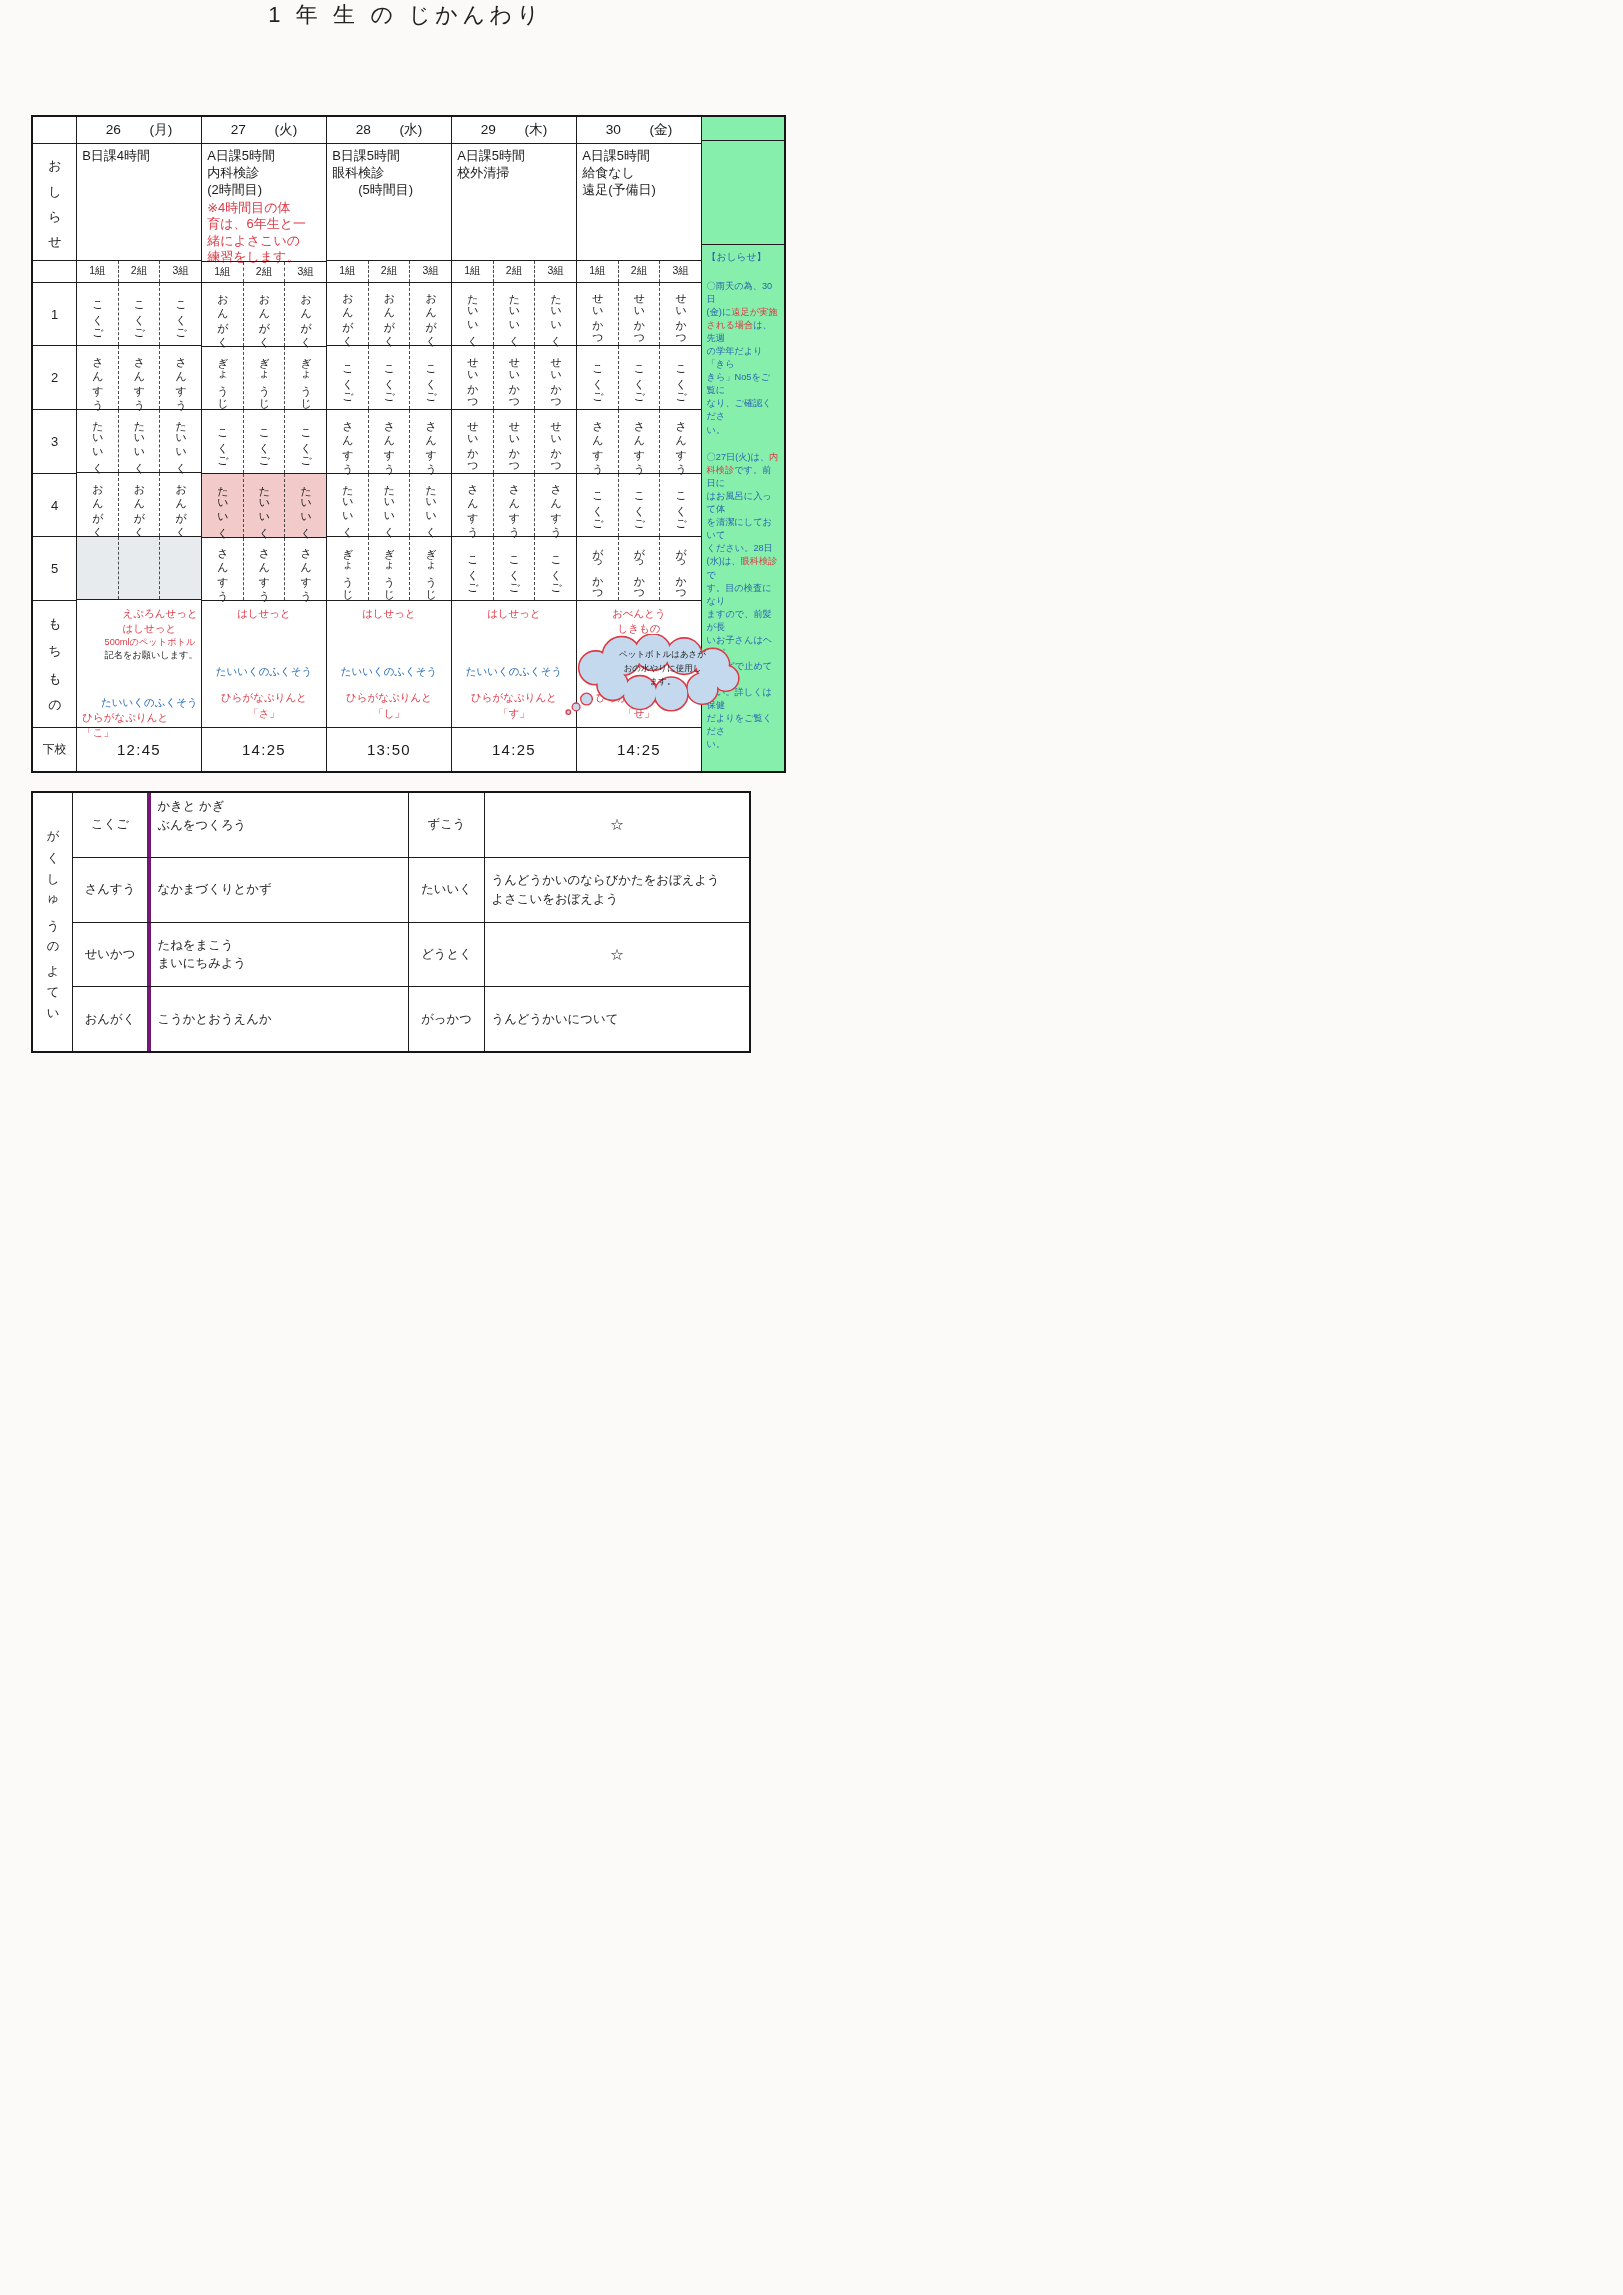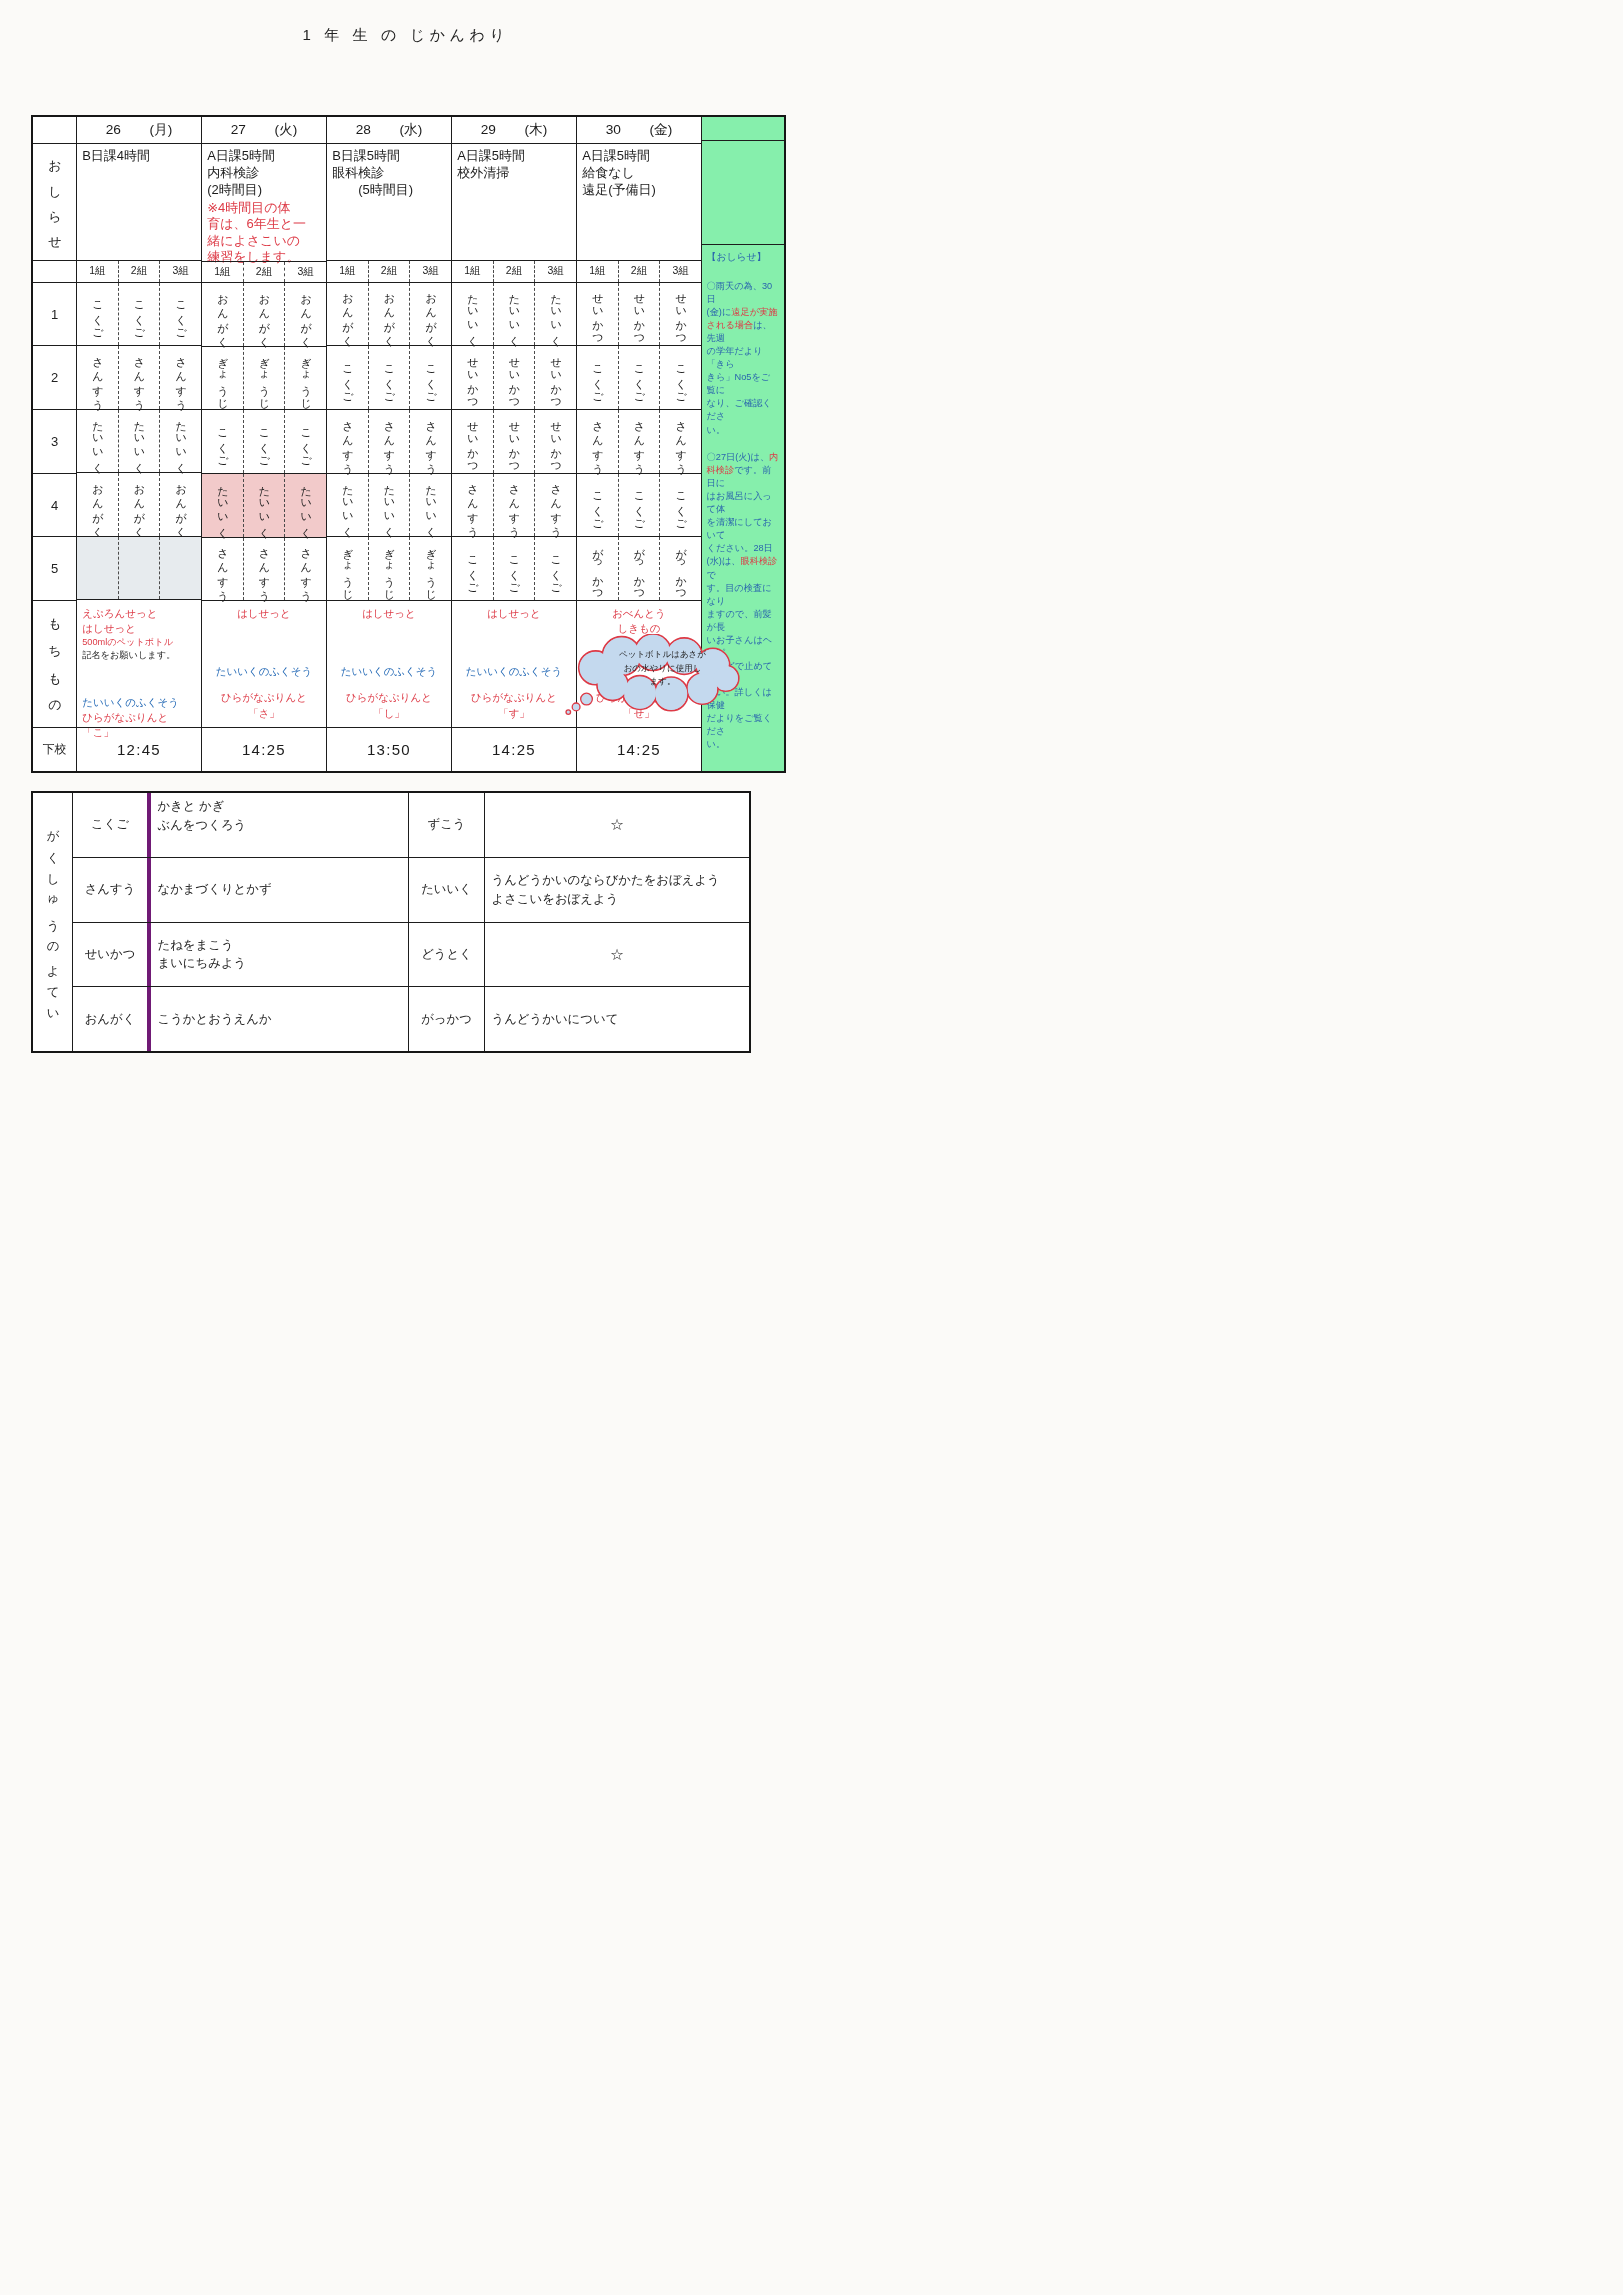--- a/index.html
+++ b/index.html
@@ -6,24 +6,23 @@
   body {
     width: 812px; height: 1148px;
     background: #fbfaf8;
     font-family: "Liberation Sans", "DejaVu Sans", sans-serif;
     color: #1c1c1c;
     position: relative;
   }
   .sheet { position: relative; width: 812px; height: 1148px; overflow: hidden; }
 
   .title {
-    padding-top: 26px;
     width: 812px;
     text-align: center;
-    font-size: 15px;
+    font-size: 22px;
     letter-spacing: 4.6px;
     font-weight: 500;
     color: #222;
   }
 
   
   .main-table {
     position: absolute; left: 31px; top: 115px;
     width: 755px; height: 658px;
     border: 2px solid #161616;
@@ -67,21 +66,21 @@
     font-size: 11px; letter-spacing: 1.3px; line-height: 1;
   }
   .bg-pink { background: #f2caca; }
   .bg-gray { background: #e7ebee; }
 
   .belong-cell {
     padding: 5.2px 3.3px 6.5px 3.3px;
     display: flex; flex-direction: column; justify-content: space-between;
     font-size: 10.5px; line-height: 1.45;
   }
-  .belong-cell.align-left  { text-align: left; padding-left: 5.2px; }
+  .belong-cell.align-left  { text-align: left; padding-left: 5.2px; align-items: flex-end; }
   .belong-cell.align-center { text-align: center; }
   .bl-red { color: #dd3a46; }
   .bl-blue { color: #2268b5; margin-top: 32px; }
   .bl-black { color: #1c1c1c; }
   .bl-small { font-size: 9.2px; }
 
   .dismiss-label { font-size: 11.8px; }
   .dismiss-time { font-size: 15px; letter-spacing: 1.3px; }
 
   

